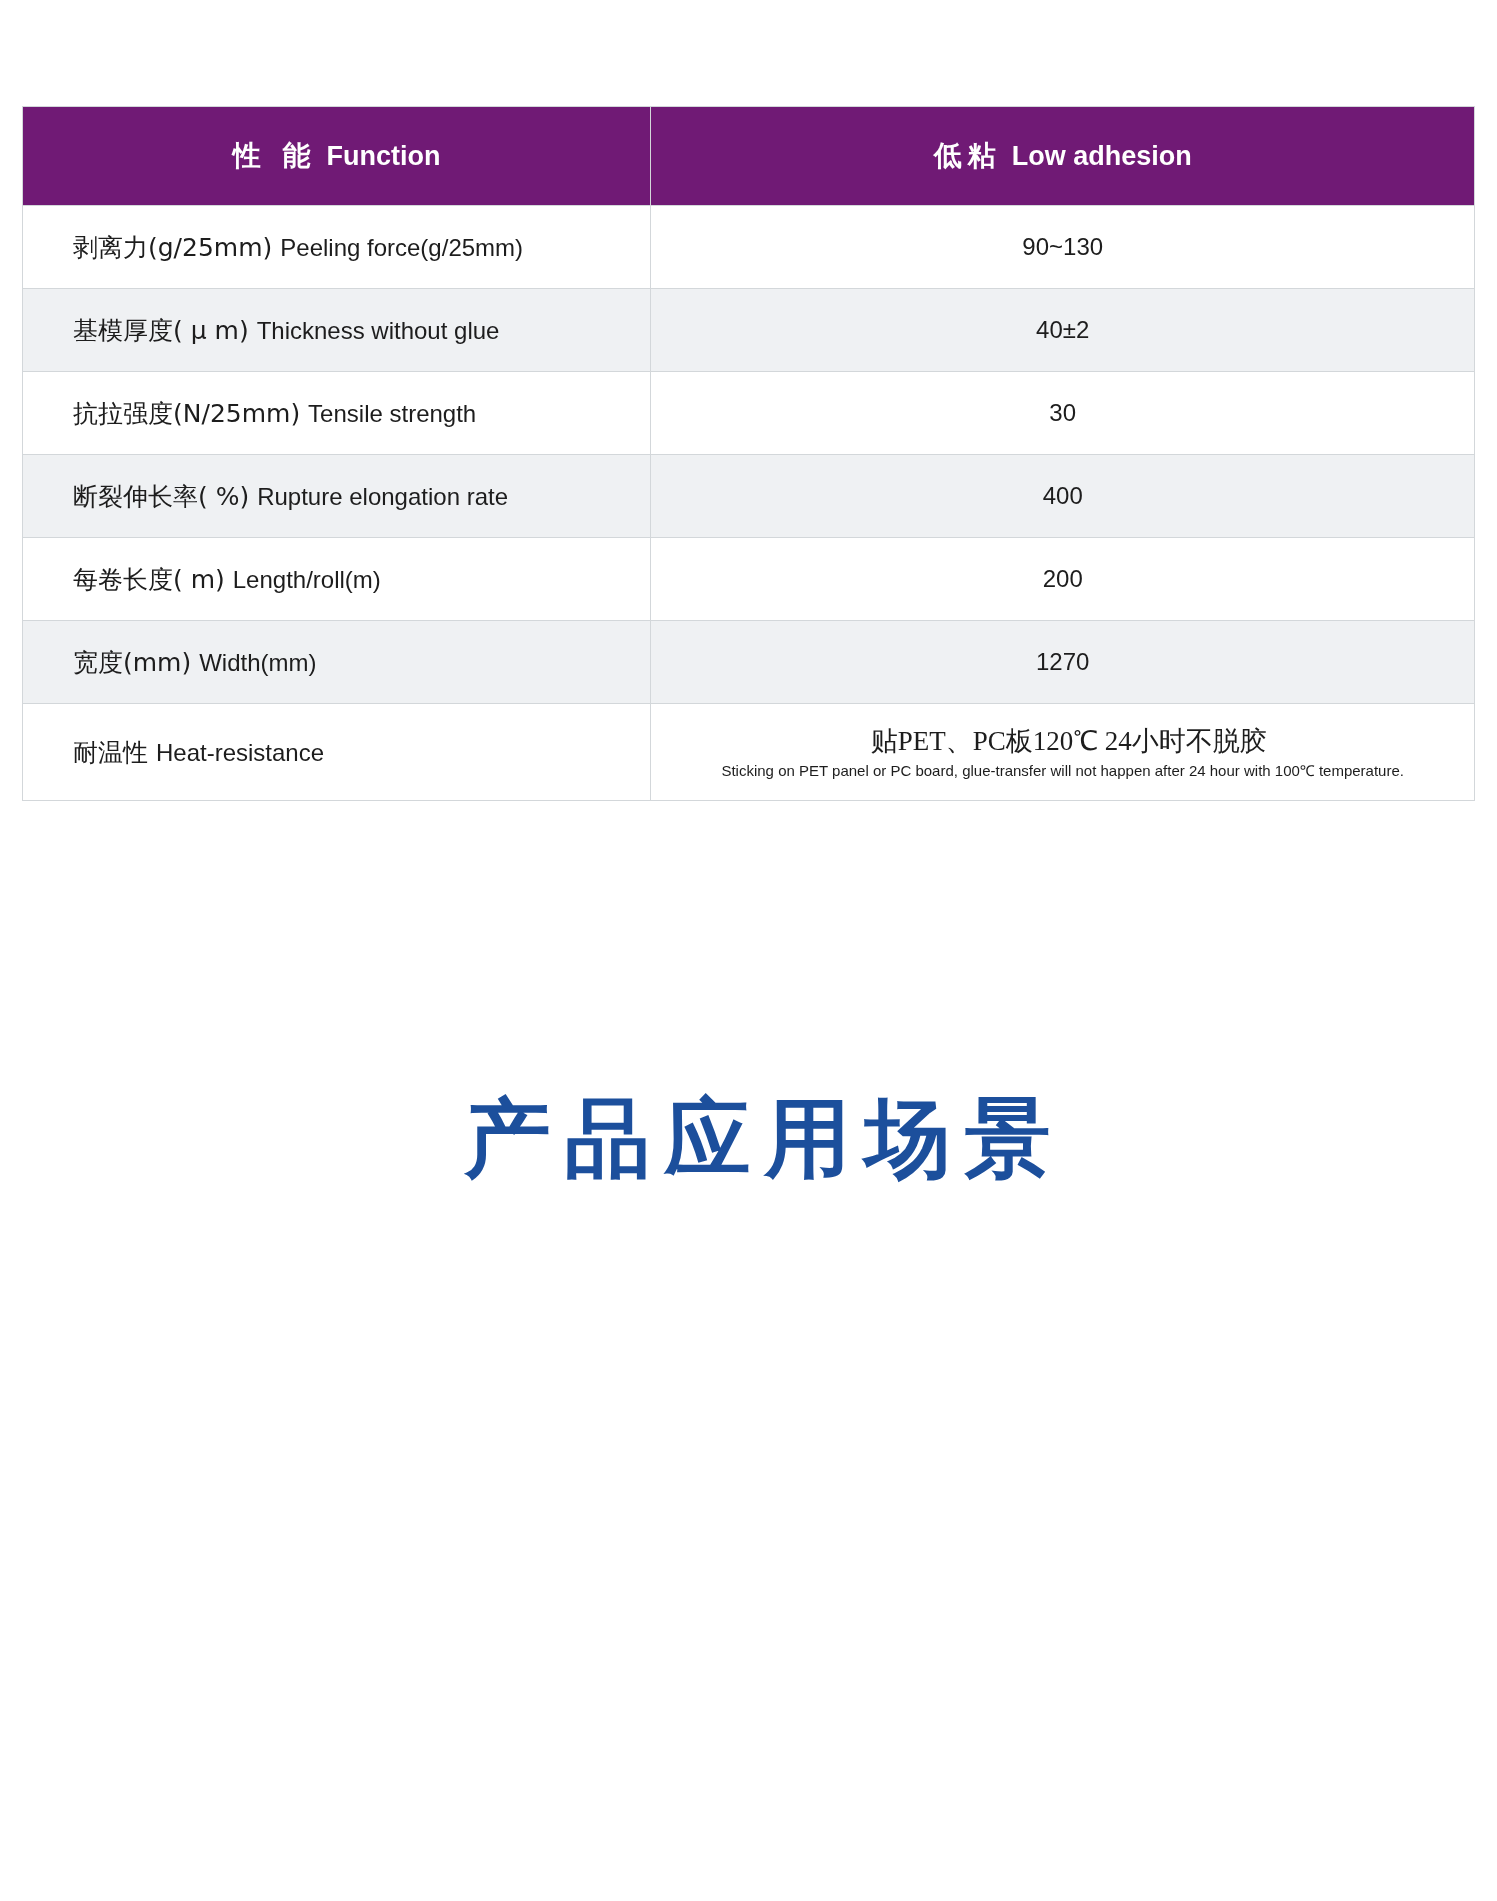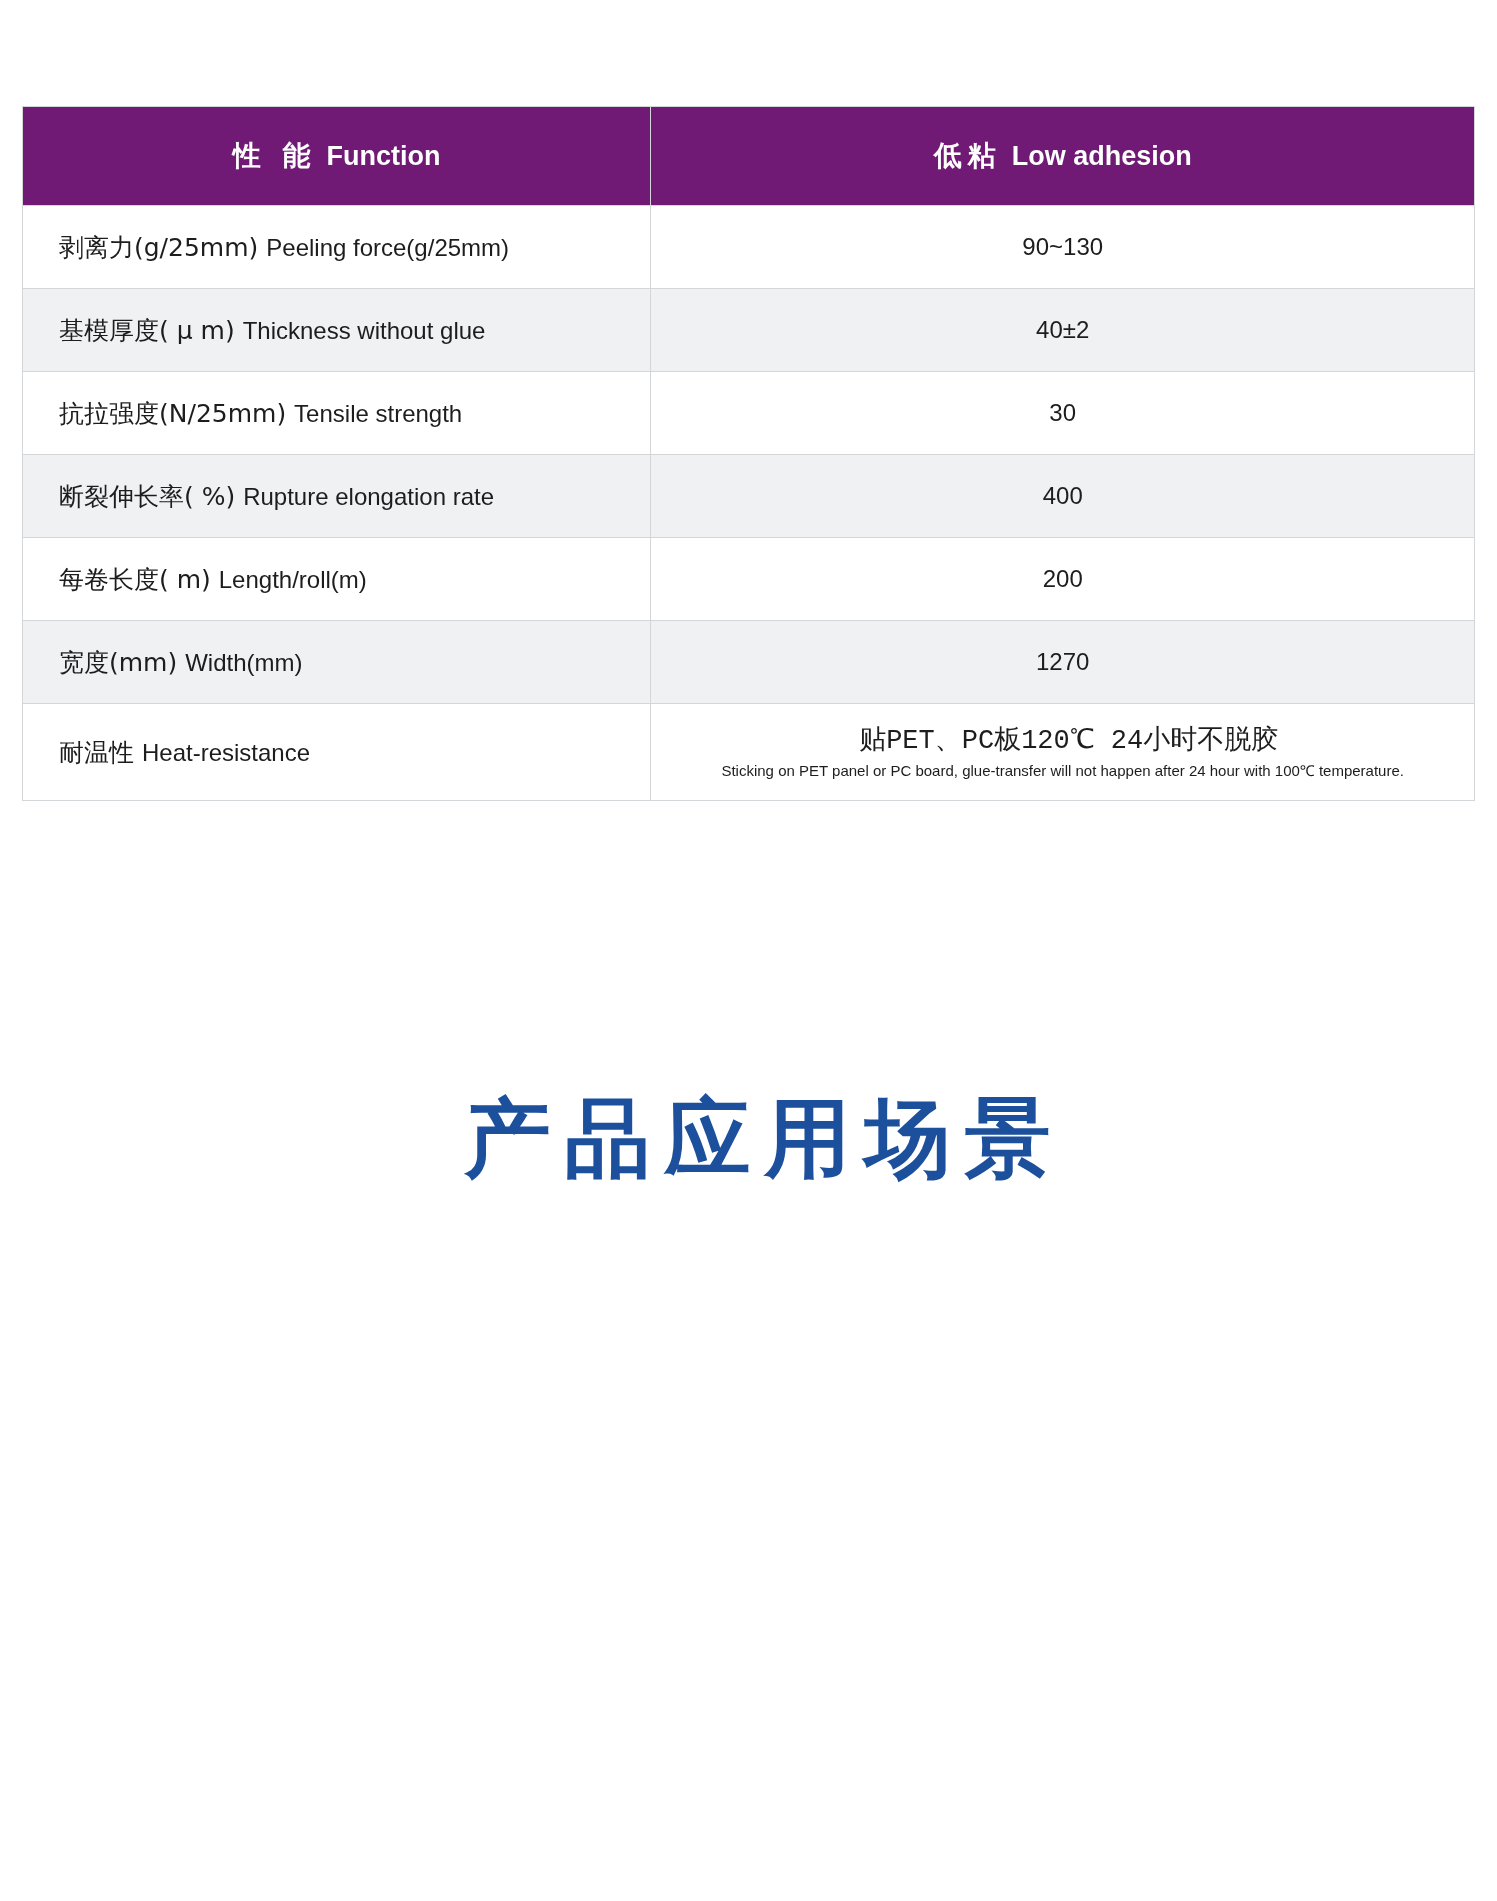--- a/index.html
+++ b/index.html
@@ -90,37 +90,37 @@
 
   tbody td {
     height: 80px;
     vertical-align: middle;
     color: #1d1d1d;
   }
   tbody tr:nth-child(odd) td { background: #ffffff; }
   tbody tr:nth-child(even) td { background: #eff1f3; }
 
   td.name {
-    padding-left: 36px;
+    padding-left: 50px;
     font-size: 25px;
     font-family: "DejaVu Sans", "Liberation Sans", sans-serif;
   }
   td.name .en {
     font-family: "Liberation Sans", sans-serif;
     font-size: 24px;
   }
   td.value {
     text-align: center;
     font-size: 24px;
     font-family: "Liberation Sans", sans-serif;
   }
   td.value .val-cn {
     display: block;
     font-size: 27px;
-    font-family: Liberation Mono, monospace;
+    font-family: Liberation Serif, serif;
     line-height: 1.3;
     padding-left: 12px;
   }
   td.value .val-en {
     display: block;
     font-size: 15px;
     font-family: "Liberation Sans", sans-serif;
     line-height: 1.3;
     margin-top: 2px;
   }

